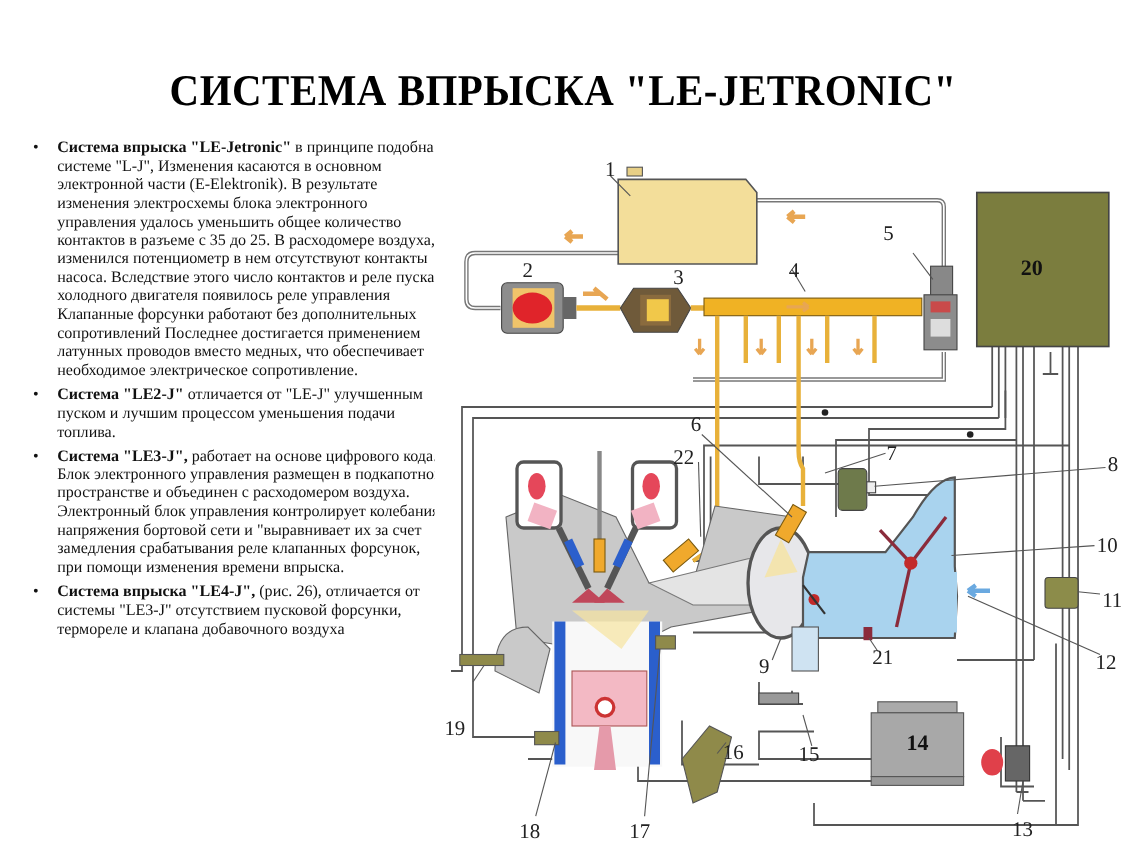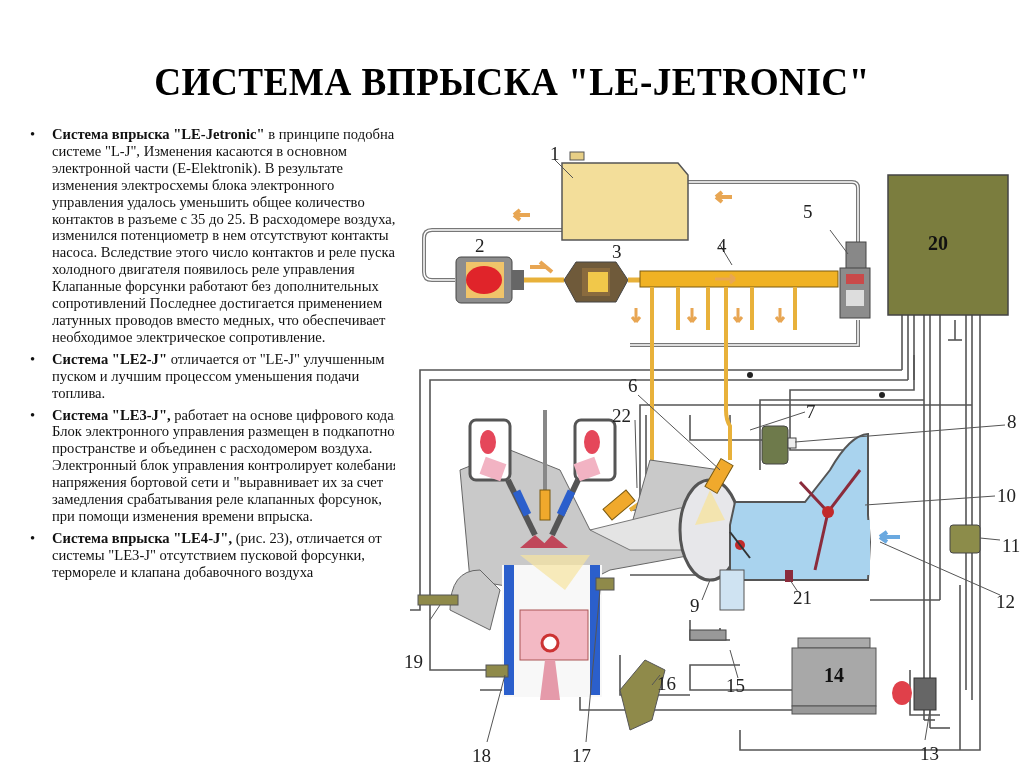--- a/index.html
+++ b/index.html
@@ -24,21 +24,21 @@
     <p class="bullet">
       <span class="dot">•</span><b>Система впрыска "LE-Jetronic"</b><span> в принципе подобна системе "L-J", Изменения касаются в основном электронной части (E-Elektronik). В результате изменения электросхемы блока электронного управления удалось уменьшить общее количество контактов в разъеме с 35 до 25. В расходомере воздуха, изменился потенциометр в нем отсутствуют контакты насоса. Вследствие этого число контактов и реле пуска холодного двигателя появилось реле управления Клапанные форсунки работают без дополнительных сопротивлений Последнее достигается применением латунных проводов вместо медных, что обеспечивает необходимое электрическое сопротивление.</span>
     </p>
     <p class="bullet">
       <span class="dot">•</span><b>Система "LE2-J"</b><span> отличается от "LE-J" улучшенным пуском и лучшим процессом уменьшения подачи топлива.</span>
     </p>
     <p class="bullet">
       <span class="dot">•</span><b>Система "LE3-J",</b><span> работает на основе цифрового кода. Блок электронного управления размещен в подкапотном пространстве и объединен с расходомером воздуха. Электронный блок управления контролирует колебания напряжения бортовой сети и "выравнивает их за счет замедления срабатывания реле клапанных форсунок, при помощи изменения времени впрыска.</span>
     </p>
     <p class="bullet">
-      <span class="dot">•</span><b>Система впрыска "LE4-J",</b><span> (рис. 23), отличается от системы "LE3-J" отсутствием пусковой форсунки, термореле и клапана добавочного воздуха</span>
+      <span class="dot">•</span><b>Система впрыска "LE4-J",</b><span> (рис. 26), отличается от системы "LE3-J" отсутствием пусковой форсунки, термореле и клапана добавочного воздуха</span>
     </p>
   </div>
 </div>
 
 <svg id="diagram" viewBox="0 0 634 637">
   <defs>
     <marker id="arrUp" markerWidth="6" markerHeight="6" refX="3" refY="0" orient="auto">
       <path d="M0,6 L3,0 L6,6 Z" fill="#333"></path>
     </marker>
   </defs>

